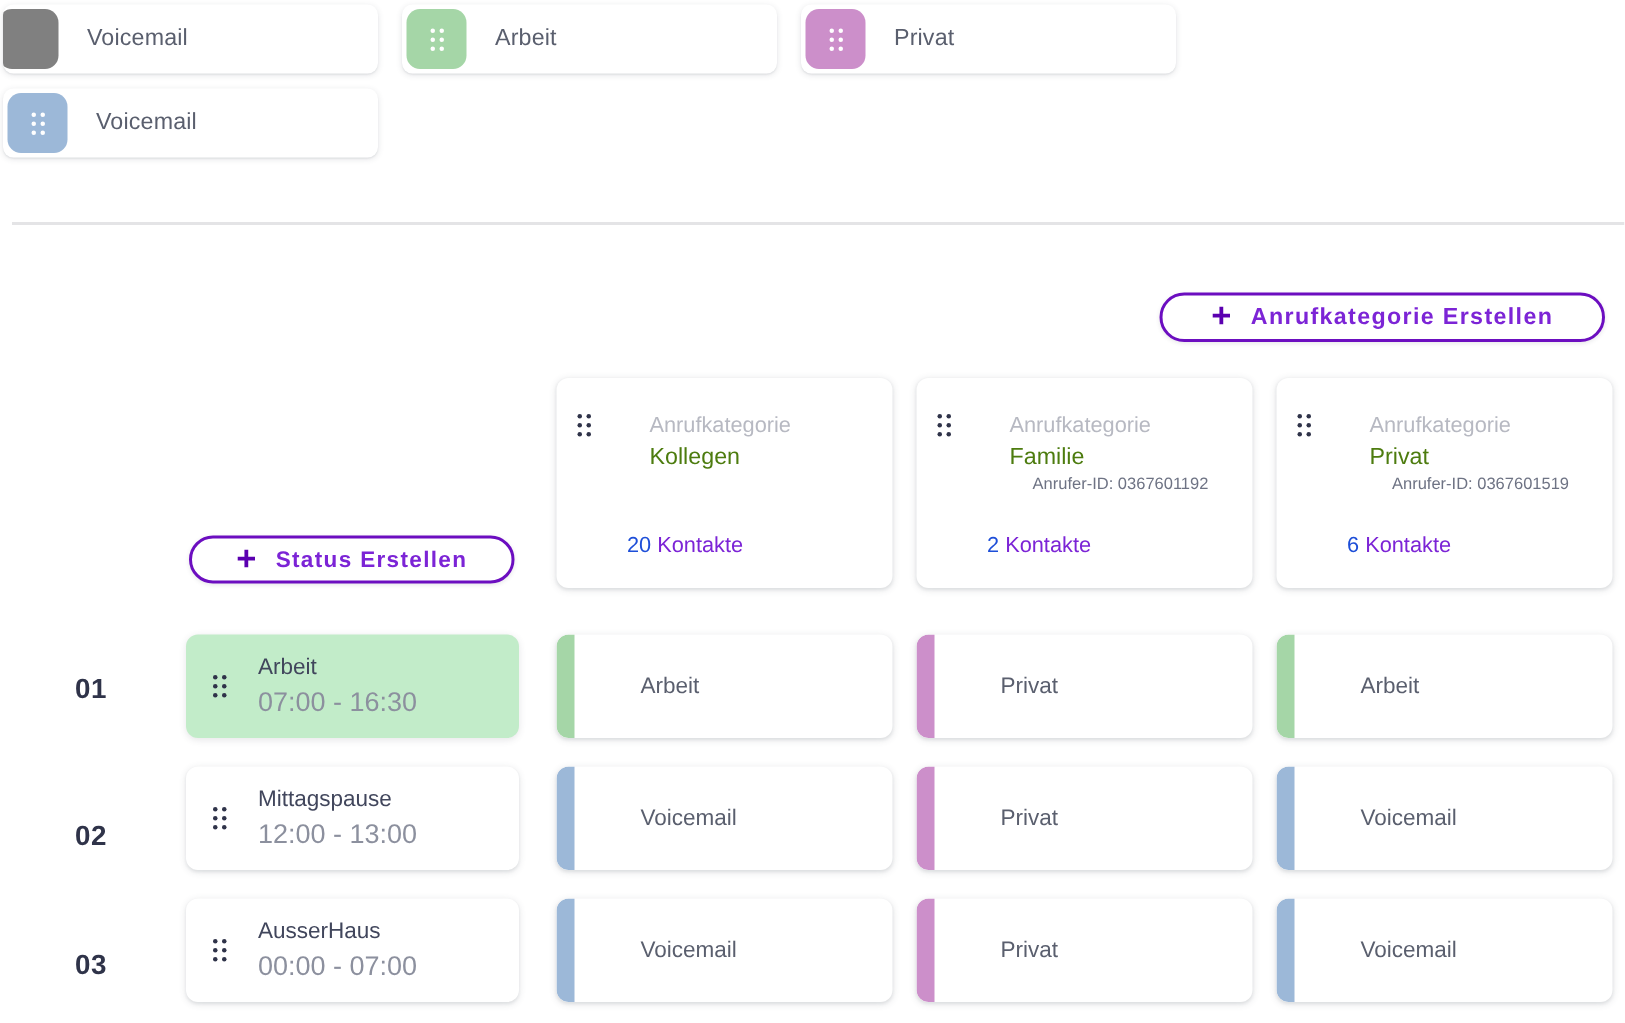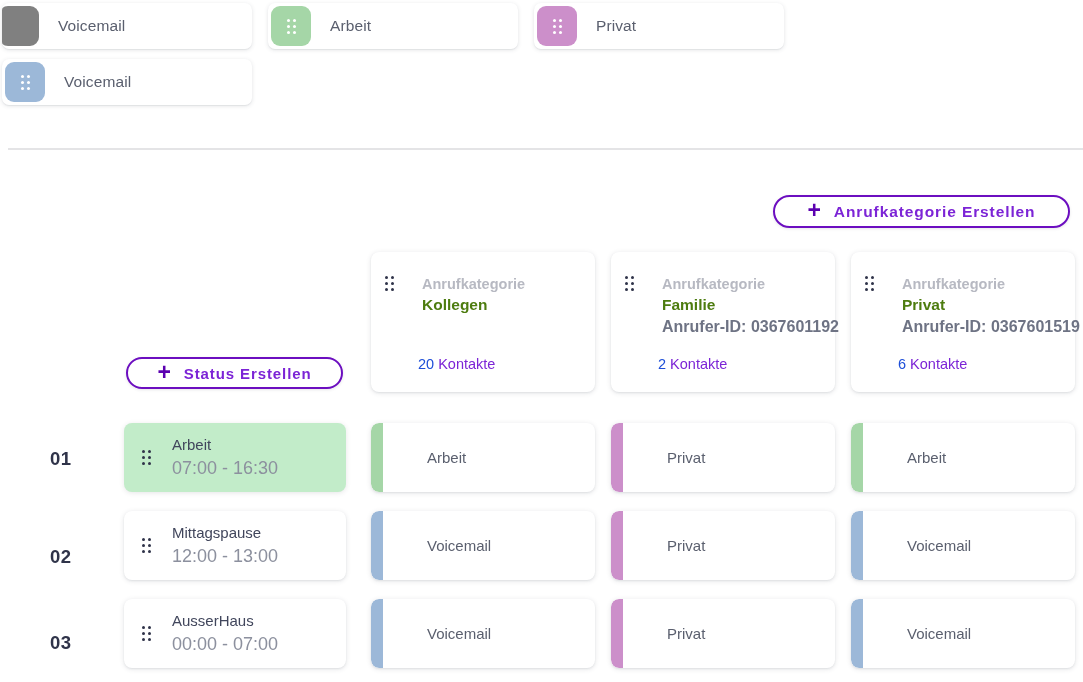--- a/index.html
+++ b/index.html
@@ -145,38 +145,39 @@
     background: #ffffff;
     border-radius: 8px;
     box-shadow: 0 1px 5px rgba(60,64,80,0.15), 0 1px 2px rgba(60,64,80,0.07);
     padding: 22px 14px 0 14px;
   }
   .cat-card .cat-handle {
     position: absolute;
     left: 14px;
     top: 24px;
   }
-  .cat-body { margin-left: 37px; font-weight: bold; }
+  .cat-body { margin-left: 48px; }
   .cat-kicker {
     font-size: 14.5px;
     color: #b7b9c2;
     line-height: 1.45;
     white-space: nowrap;
   }
   .cat-name {
     font-size: 15.5px;
     color: #4d7c0f;
     line-height: 1.35;
     white-space: nowrap;
   }
   .cat-callerid {
-    font-size: 16px;
+    font-size: 11px;
     color: #6e7384;
     line-height: 1.35;
     white-space: nowrap;
+    text-align: center;
   }
   .cat-contacts {
     position: absolute;
     left: 47px;
     bottom: 20px;
     font-size: 14.5px;
     color: #7c24d6;
     white-space: nowrap;
   }
   .cat-contacts .cnt { color: #1d4ed8; text-align: center; }

